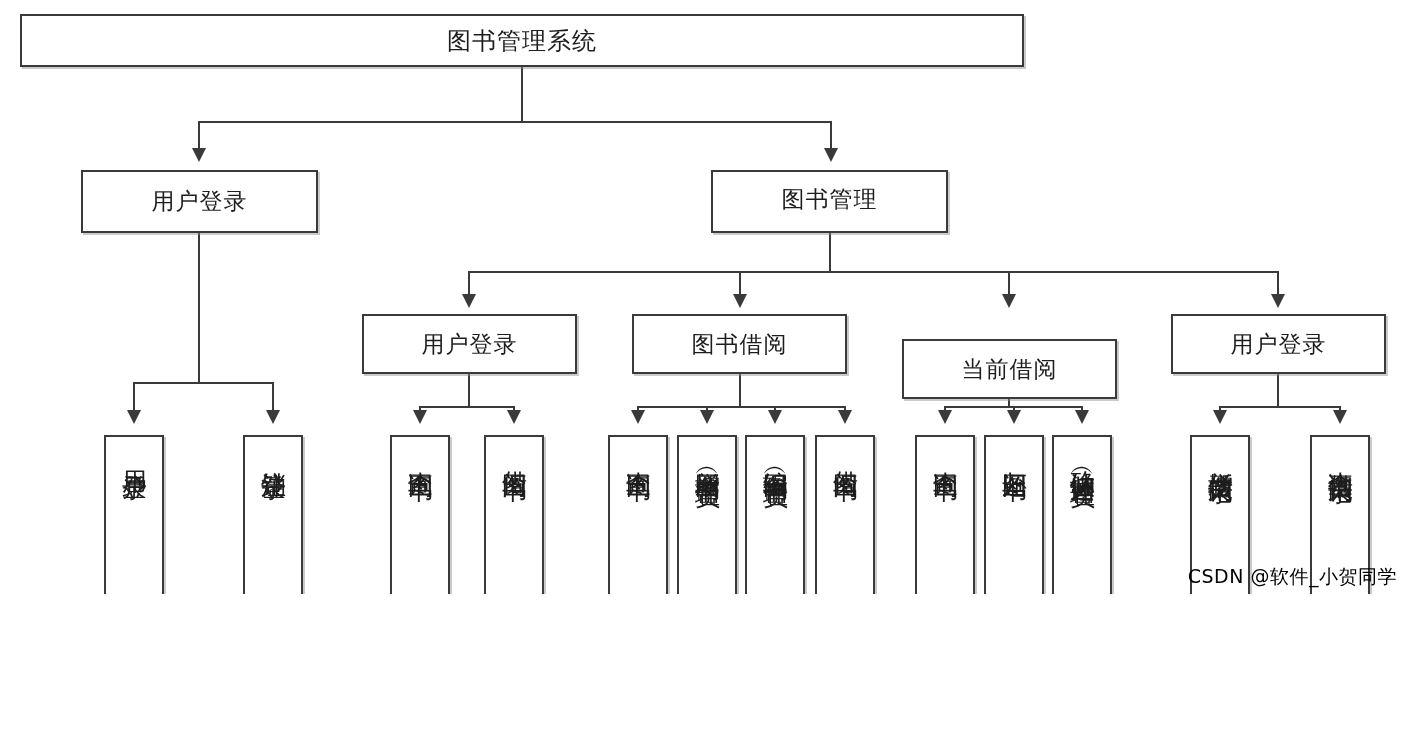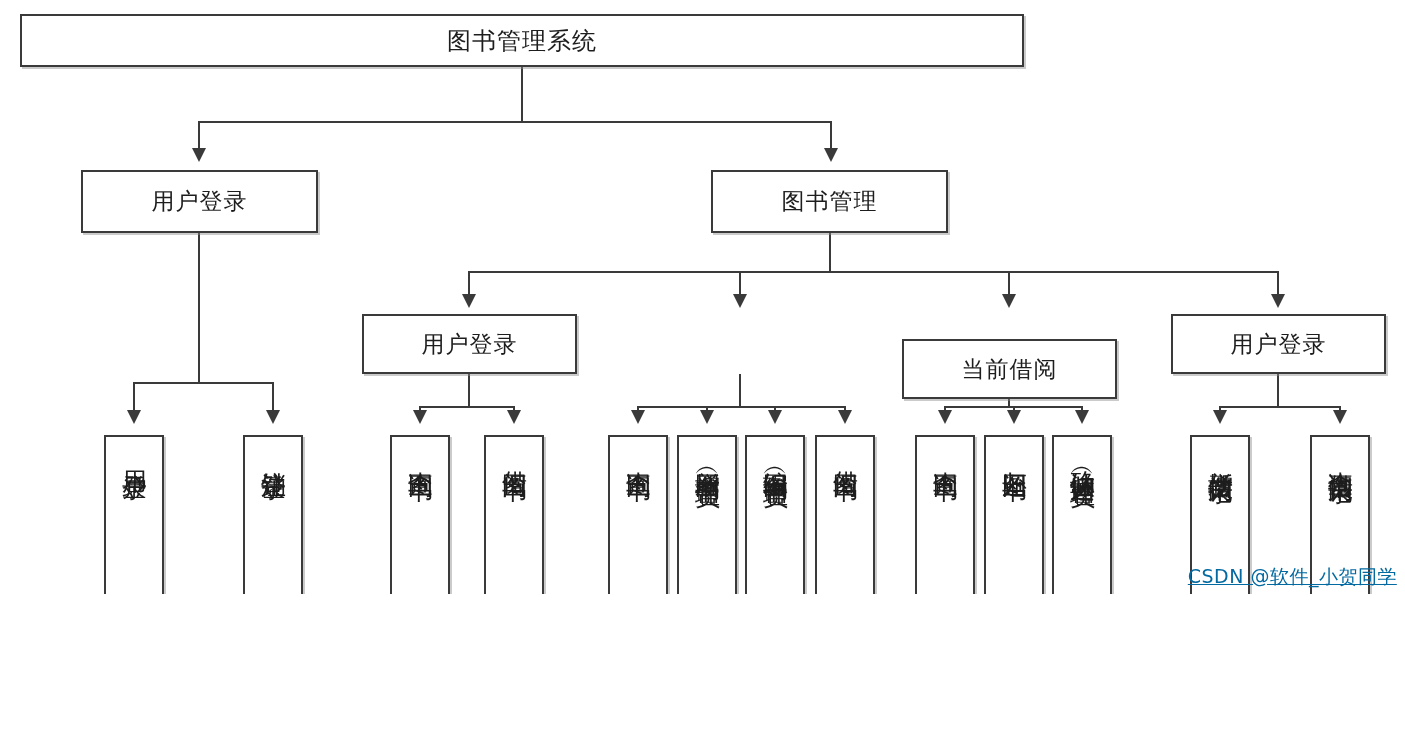--- a/index.html
+++ b/index.html
@@ -65,25 +65,24 @@
     border-right:7px solid transparent;
     border-top:14px solid #3a3a3a;
   }
 
   
   #watermark{
     position:absolute;
     right:8px;
     bottom:4px;
     font-size:19px;
-    color:#0369a1;
+    color:#000000;
     white-space:nowrap;
     letter-spacing:.5px;
     pointer-events:none;
-    text-decoration:underline;
   }
 </style>
 </head>
 <body>
 
 <div id="canvas">
 
   <div class="ln v" style="left:521px;  top:67px;  height:56px;"></div>
   <div class="ln h" style="left:198px;  top:121px; width:634px;"></div>
   <div class="ln v" style="left:198px;  top:121px; height:28px;"></div>
@@ -143,26 +142,29 @@
   <div class="arrow" style="left:1213px; top:410px;"></div>
   <div class="arrow" style="left:1333px; top:410px;"></div>
 
   <div class="node h root" style="left:20px; top:14px; width:1004px; height:53px;">
     <span class="label">图书管理系统</span>
   </div>
 
   <div class="node h" style="left:81px; top:170px; width:237px; height:63px;">
     <span class="label">用户登录</span>
   </div>
-  <div class="node h" style="left:711px; top:170px; width:237px; height:63px;">
+  <div class="node h" style="left:711px; top:170px; width:237px; height:63px;font-family:Liberation Mono, monospace;">
     <span class="label">图书管理</span>
   </div>
 
   <div class="node h" style="left:362px; top:314px; width:215px; height:60px;">
     <span class="label">用户登录</span>
+  </div>
+  <div class="node h" style="left:632px; top:314px; width:215px; height:60px;">
+    <span class="label">图书借阅</span>
   </div>
   <div class="node h" style="left:902px; top:314px; width:215px; height:60px;margin-top:25px;">
     <span class="label">当前借阅</span>
   </div>
   <div class="node h" style="left:1171px; top:314px; width:215px; height:60px;">
     <span class="label">用户登录</span>
   </div>
 
   <div class="node v" style="left:104px; top:435px; width:60px; height:302px;">
     <span class="label">用户登录</span>

